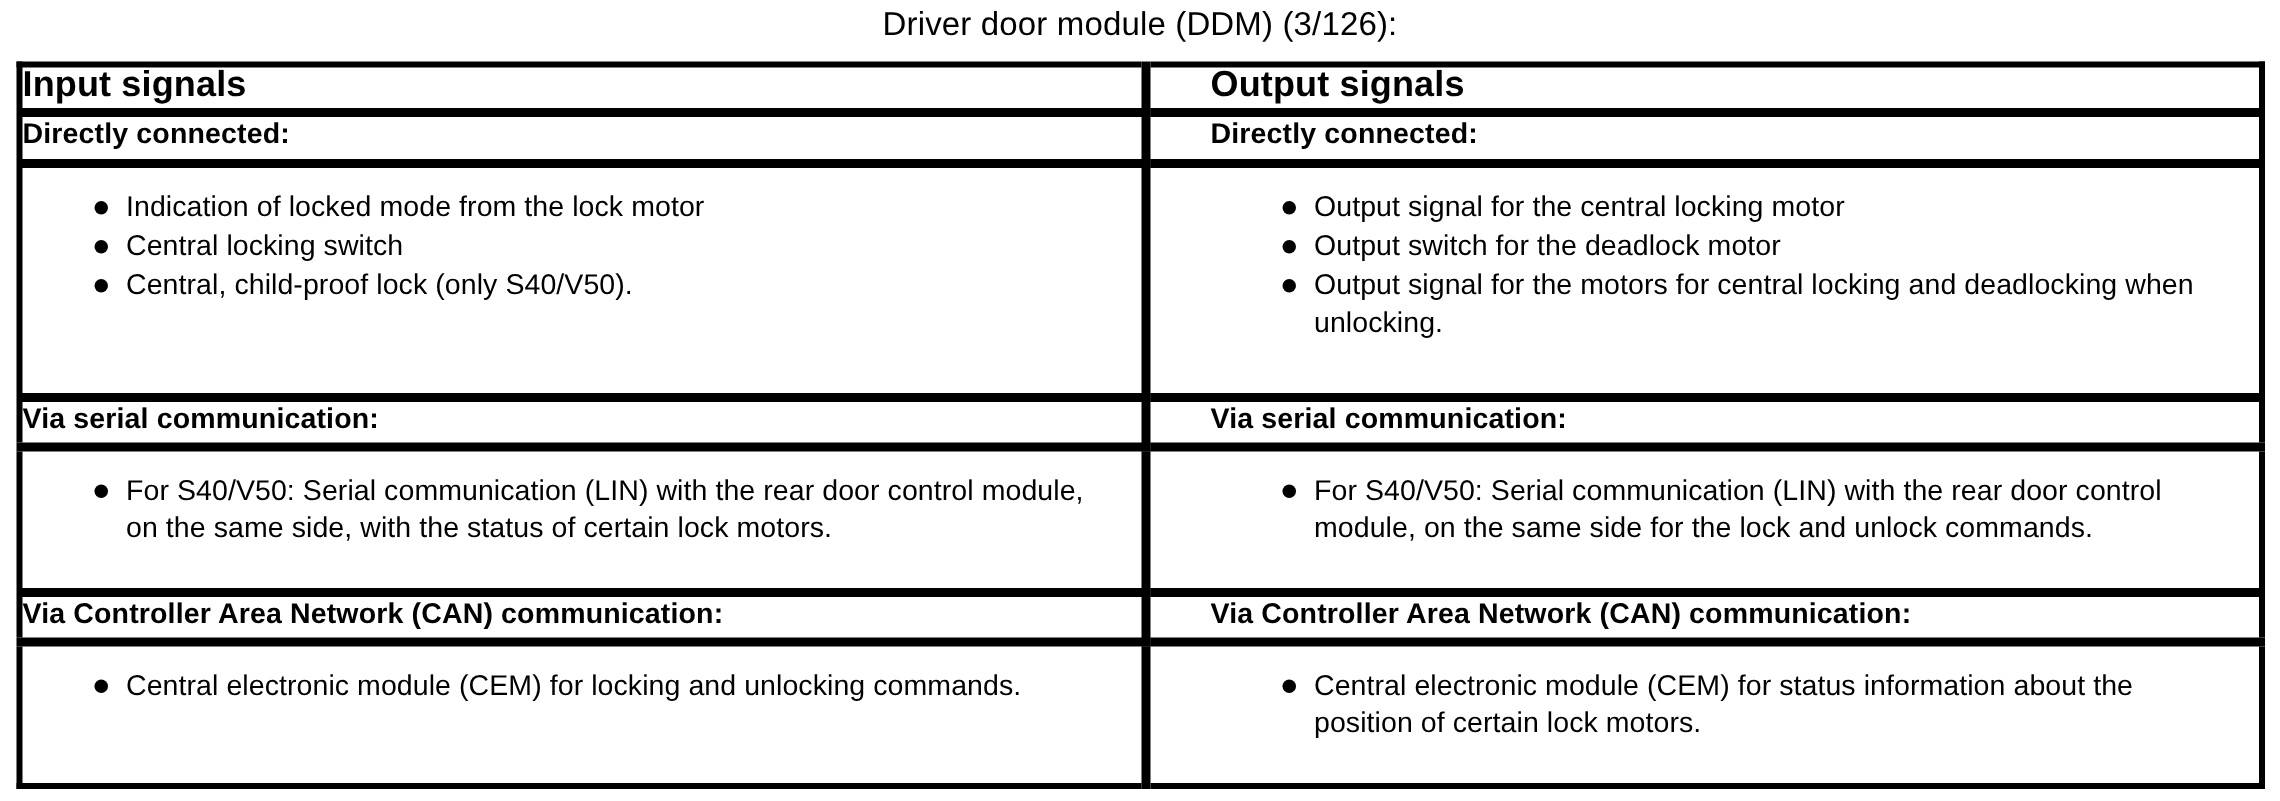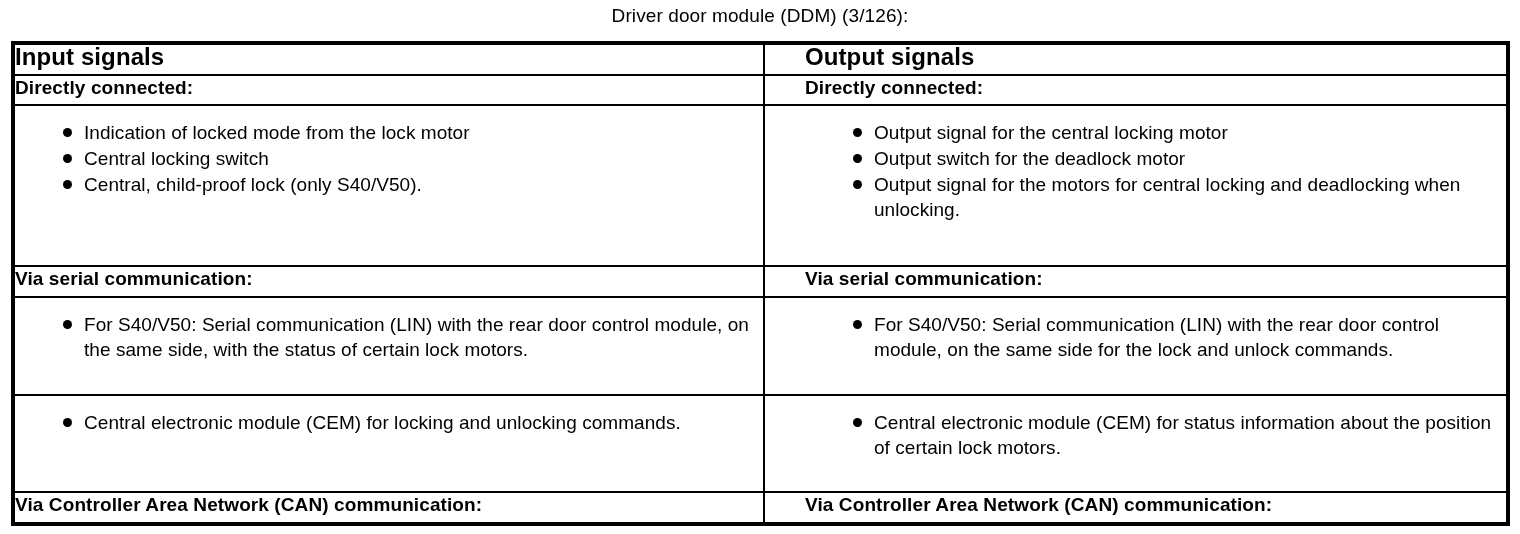--- a/index.html
+++ b/index.html
@@ -15,21 +15,21 @@
     overflow: hidden;
   }
   .page {
     position: relative;
     width: 1520px;
     height: 534px;
     box-sizing: border-box;
   }
   .doc-title {
     text-align: center;
-    font-size: 19px;
+    font-size: 22px;
     line-height: 22px;
     padding-top: 5px;
     padding-bottom: 7px;
     font-weight: 400;
     letter-spacing: 0.1px;
     white-space: nowrap;
   }
   .signal-table {
     position: absolute;
     left: 11px;
@@ -37,21 +37,21 @@
     width: 1495px;
     height: 485px;
     box-sizing: border-box;
     border: 4px solid #000;
     border-collapse: collapse;
     table-layout: fixed;
   }
   .signal-table col.c1 { width: 751px; }
   .signal-table col.c2 { width: 744px; }
   .signal-table td {
-    border: 2px solid #000000;
+    border: 6px solid #000000;
     vertical-align: top;
     padding: 0;
     box-sizing: border-box;
   }
   .signal-table tr:first-child > td { border-top: none; }
   .signal-table tr:last-child > td { border-bottom: none; }
   .signal-table td:first-child { border-left: none; }
   .signal-table td:last-child { border-right: none; padding-left: 40px; }
 
   .hdr-cell {
@@ -194,43 +194,43 @@
           <ul class="bullets">
             <li>
                 <span class="dot"></span>
                 <span class="li-text">For S40/V50: Serial communication (LIN) with the rear door control module, on the same side for the lock and unlock commands.</span>
               </li>
           </ul>
         </td>
       </tr>
 
       <tr>
+        <td class="sub-cell">
+          <div class="sub-text">Via Controller Area Network (CAN) communication:</div>
+        </td>
+        <td class="sub-cell">
+          <div class="sub-text">Via Controller Area Network (CAN) communication:</div>
+        </td>
+      </tr>
+
+      <tr>
         <td class="list-cell pad-top-0">
           <ul class="bullets">
             <li>
                 <span class="dot"></span>
                 <span class="li-text">Central electronic module (CEM) for locking and unlocking commands.</span>
               </li>
           </ul>
         </td>
         <td class="list-cell pad-top-0">
           <ul class="bullets">
             <li>
                 <span class="dot"></span>
                 <span class="li-text">Central electronic module (CEM) for status information about the position of certain lock motors.</span>
               </li>
           </ul>
-        </td>
-      </tr>
-
-      <tr>
-        <td class="sub-cell">
-          <div class="sub-text">Via Controller Area Network (CAN) communication:</div>
-        </td>
-        <td class="sub-cell">
-          <div class="sub-text">Via Controller Area Network (CAN) communication:</div>
         </td>
       </tr>
 
     </tbody>
   </table>
 
 </div>
 
 </body></html>

